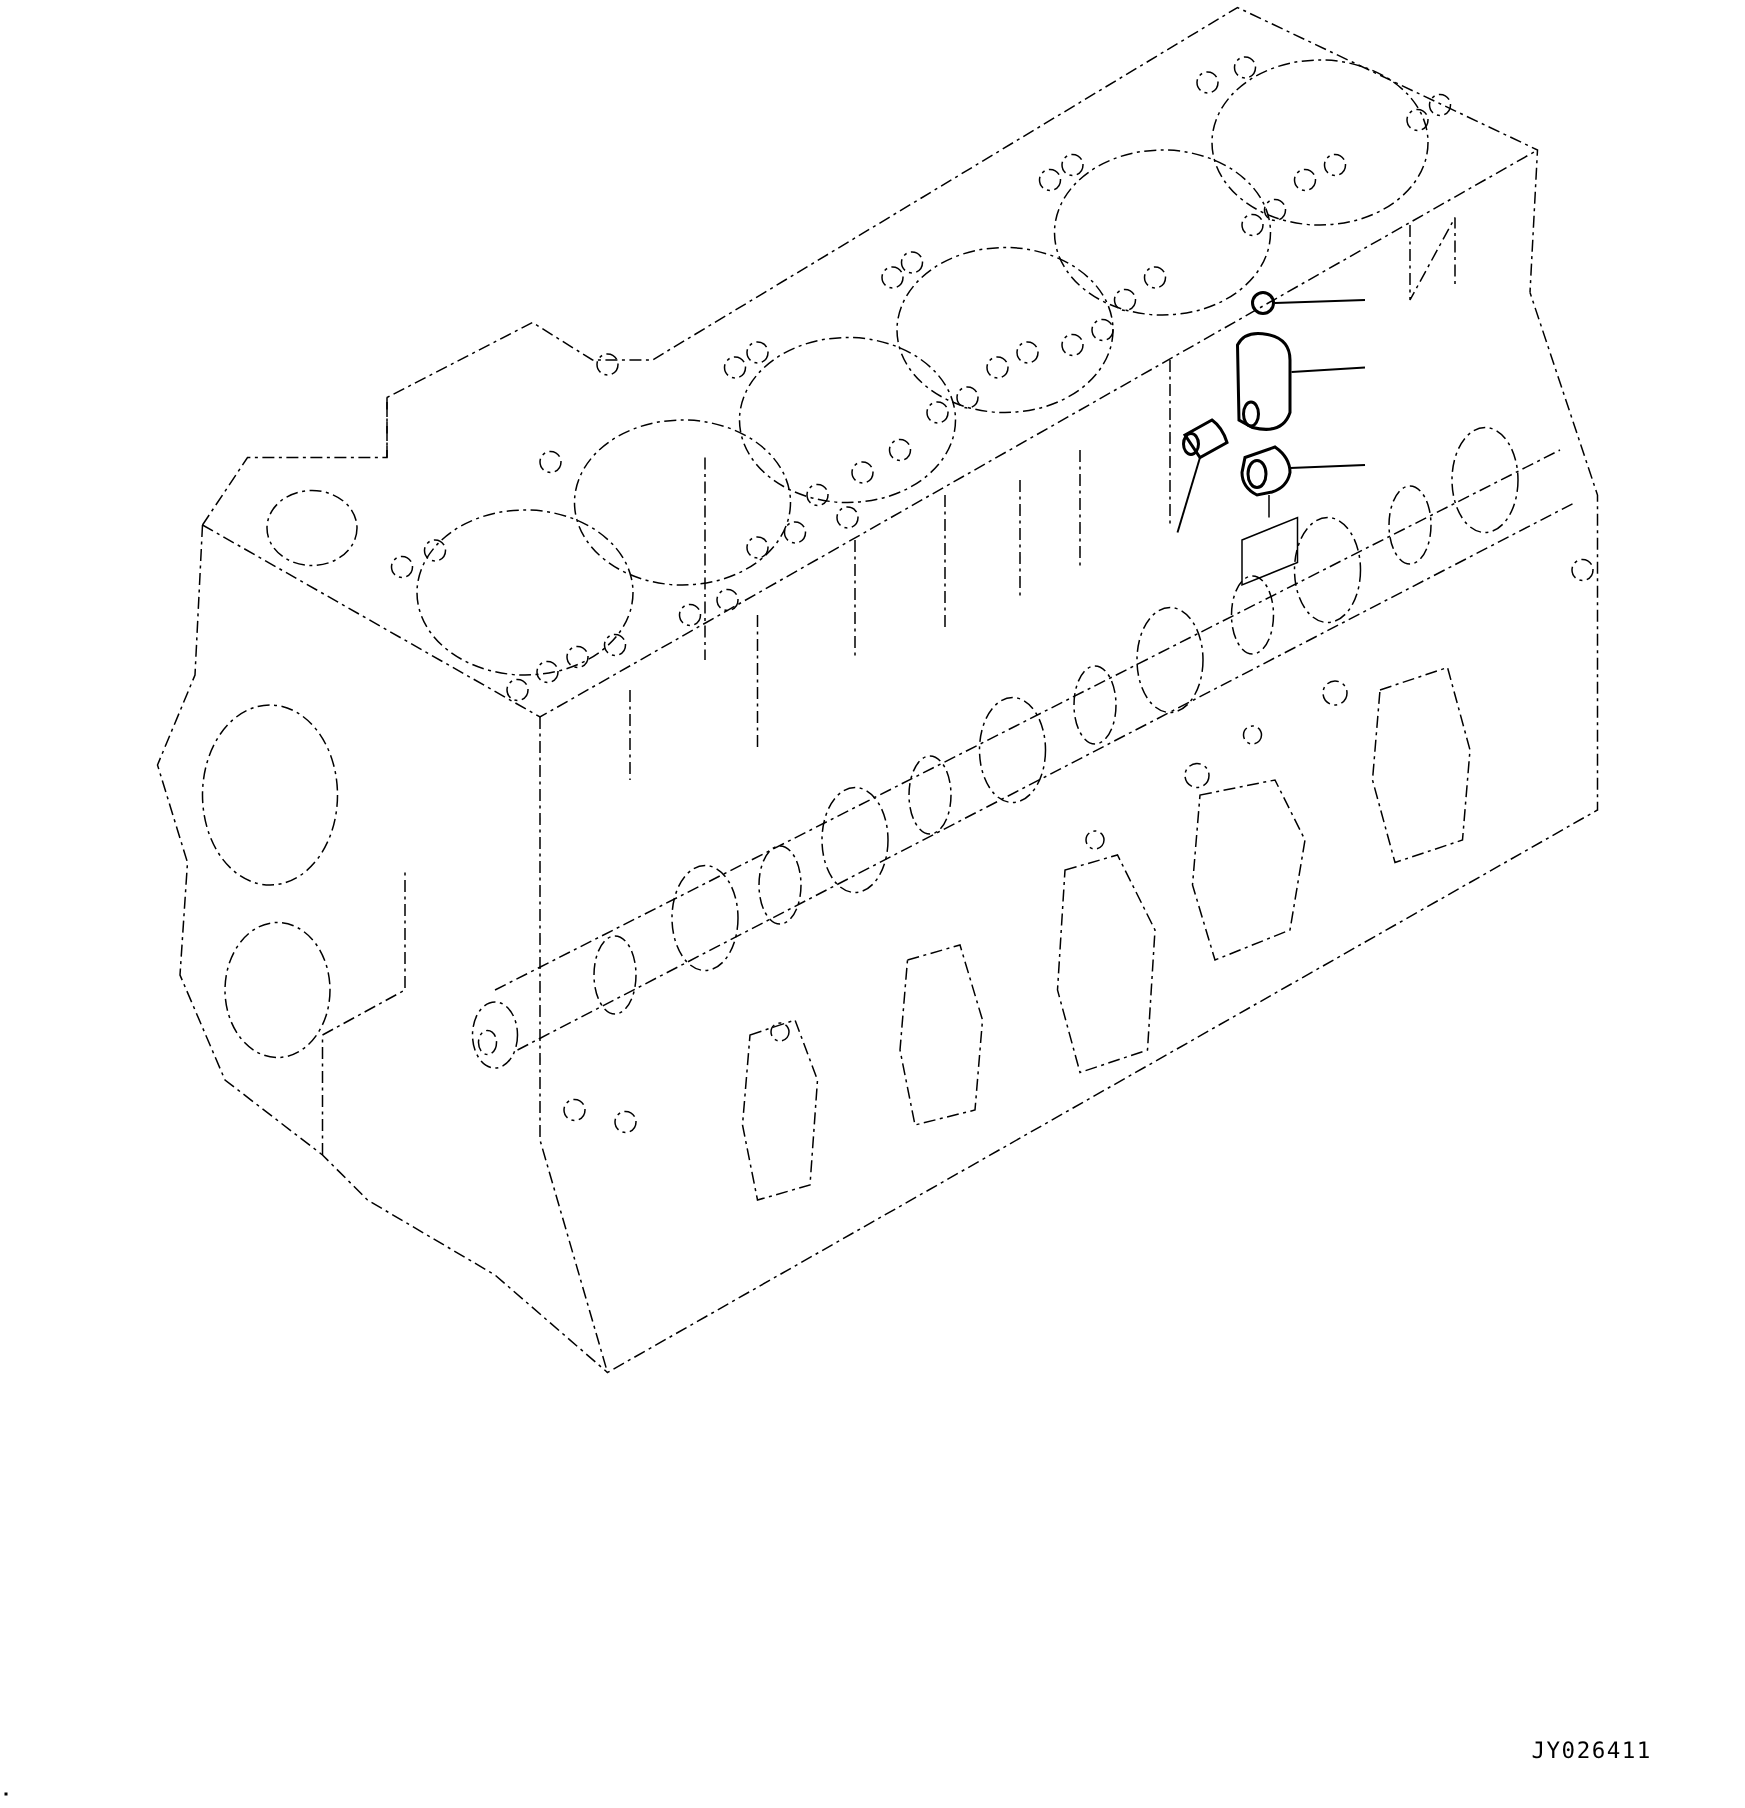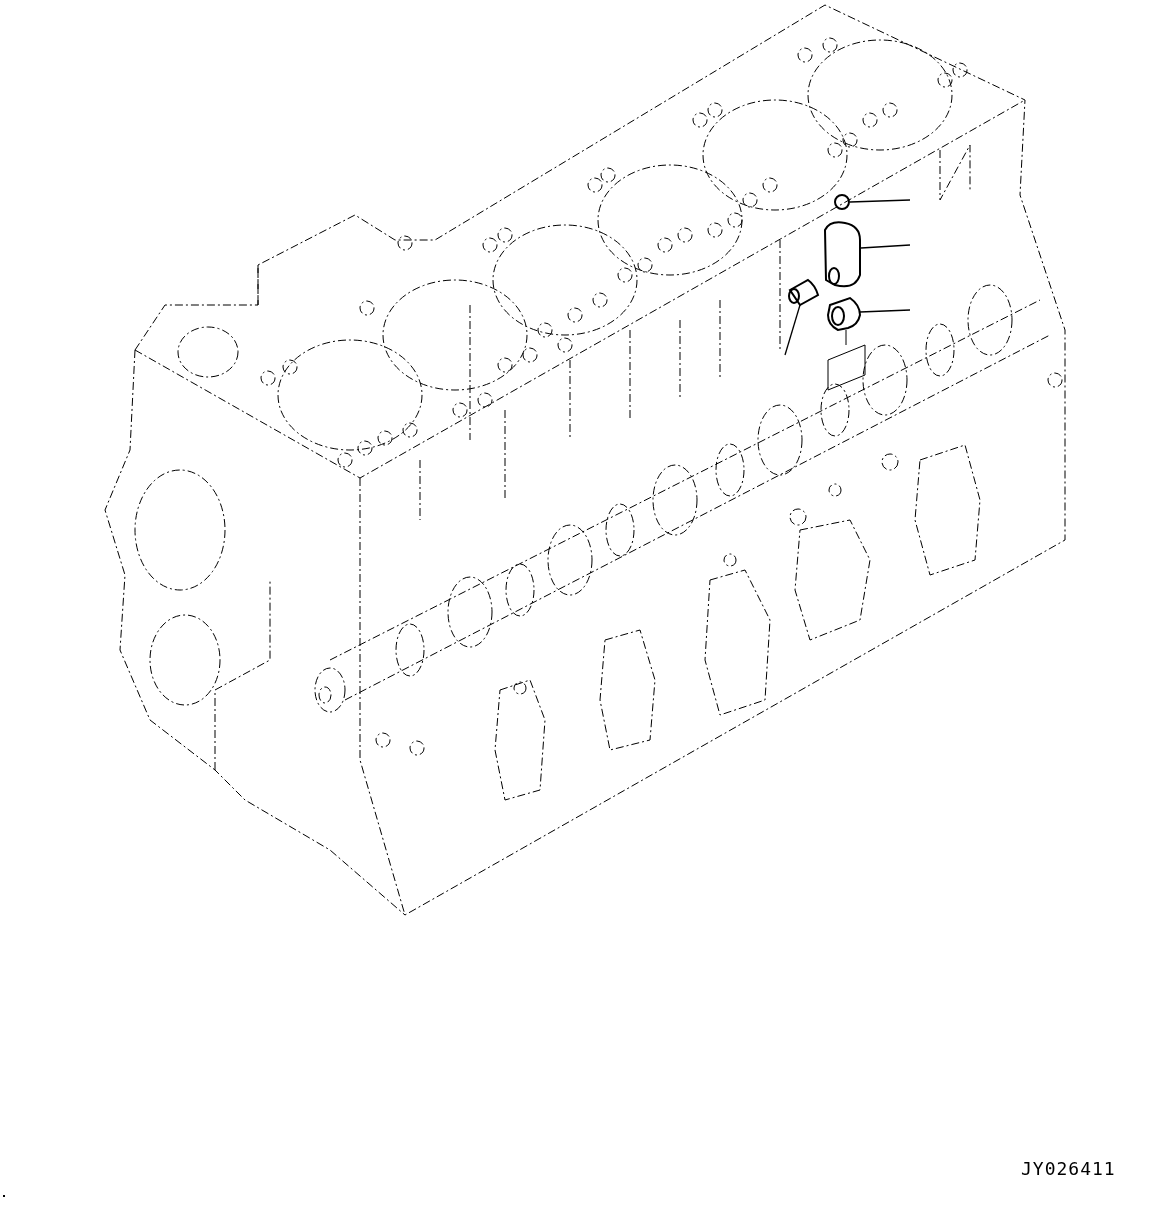--- a/index.html
+++ b/index.html
@@ -2,21 +2,21 @@
 <html><head>
 <meta charset="utf-8">
 <style>
   html, body { margin:0; padding:0; background:#ffffff; }
   body { width:1163px; height:1205px; position:relative; overflow:hidden; font-family:"Liberation Sans", sans-serif; }
   #drawing { position:absolute; left:0; top:0; width:1163px; height:1205px; }
   .solid { fill:none; stroke:#000; stroke-width:1.3; }
   .thick { fill:none; stroke:#000; stroke-width:2; }
   .dash { fill:none; stroke:#000; stroke-width:1; stroke-dasharray:8 3 2 3; }
   .thin { fill:none; stroke:#000; stroke-width:1; }
-  .drawing-code { position:absolute; left:1021px; top:1158px; font-family:"DejaVu Sans Mono", monospace; font-size:18px; letter-spacing:1px; color:#000; }
+  .drawing-code { position:absolute; left:1021px; top:1158px; font-family:"DejaVu Sans Mono", monospace; font-size:15px; letter-spacing:1px; color:#000; }
   .dot { position:absolute; left:3px; top:1195px; width:2px; height:2px; background:#000; }
 </style>
 </head>
 <body>
 
 <svg id="drawing" viewBox="0 0 1163 1205" xmlns="http://www.w3.org/2000/svg">
 
   <g>
     <path class="dash" d="M135 350 L165 305 L258 305 L258 265 L355 215 L395 240 L435 240 L825 5 L1025 100 L1020 195"></path>
     <path class="dash" d="M135 350 L360 478 L1025 100"></path>

